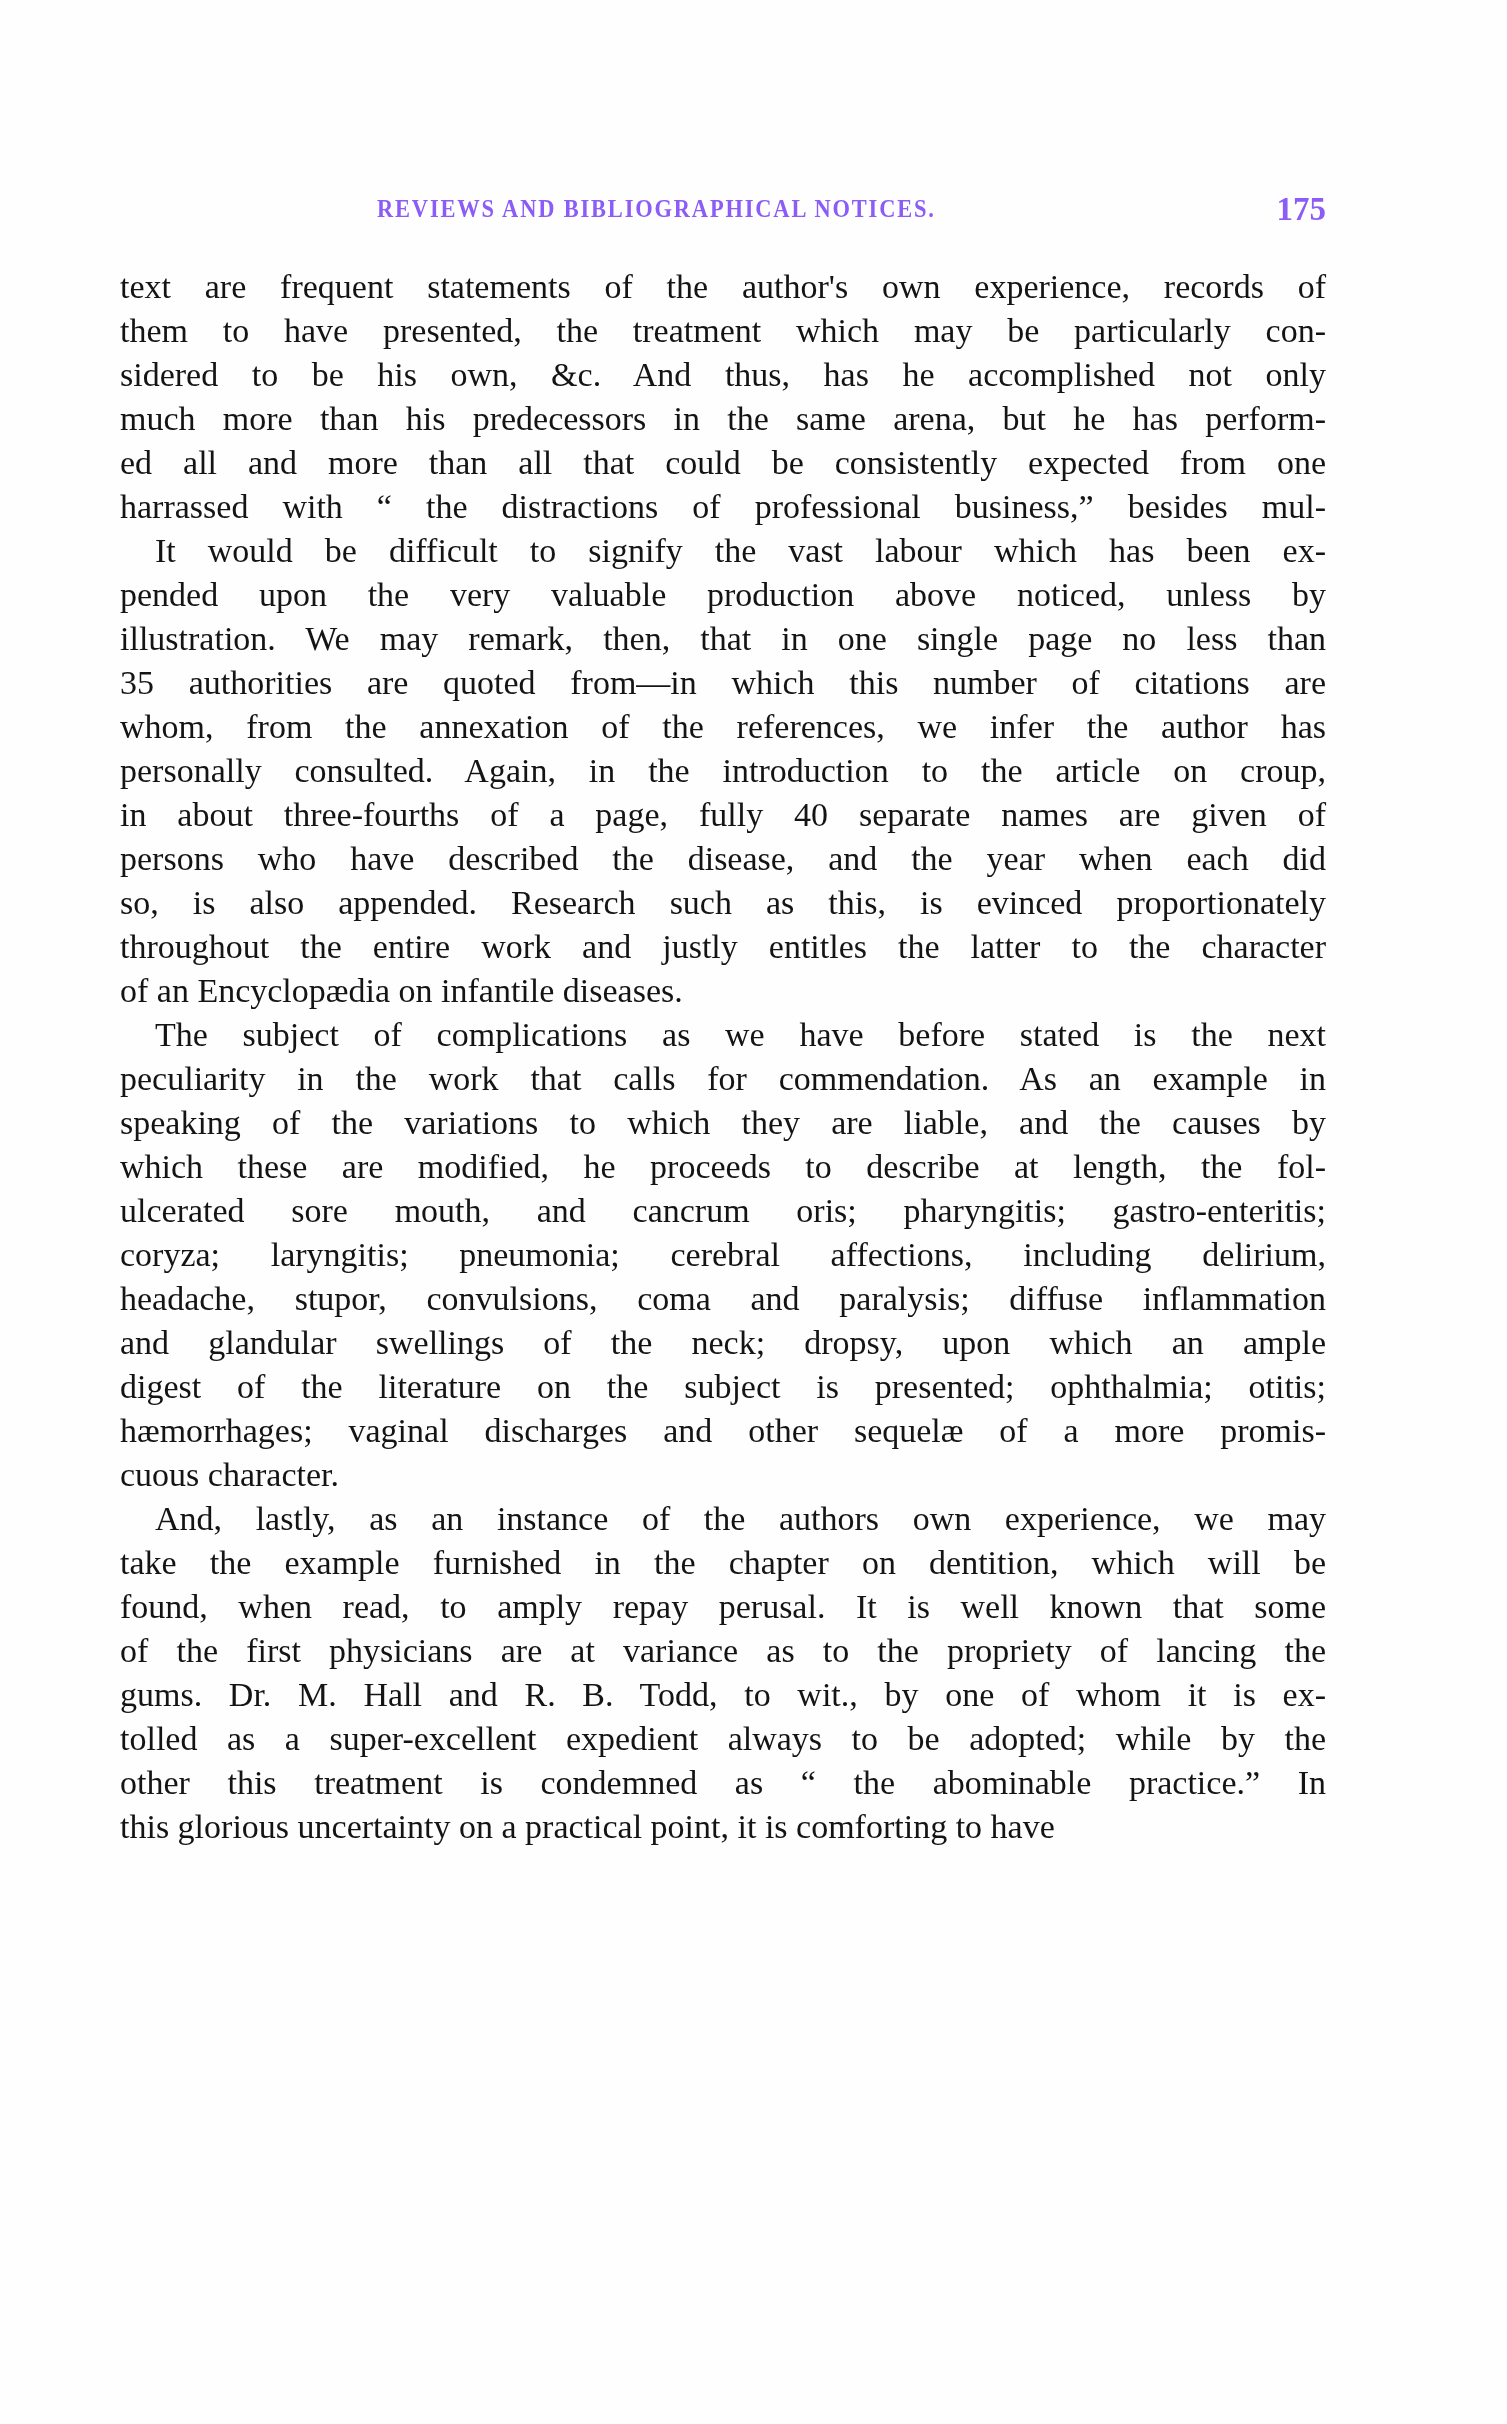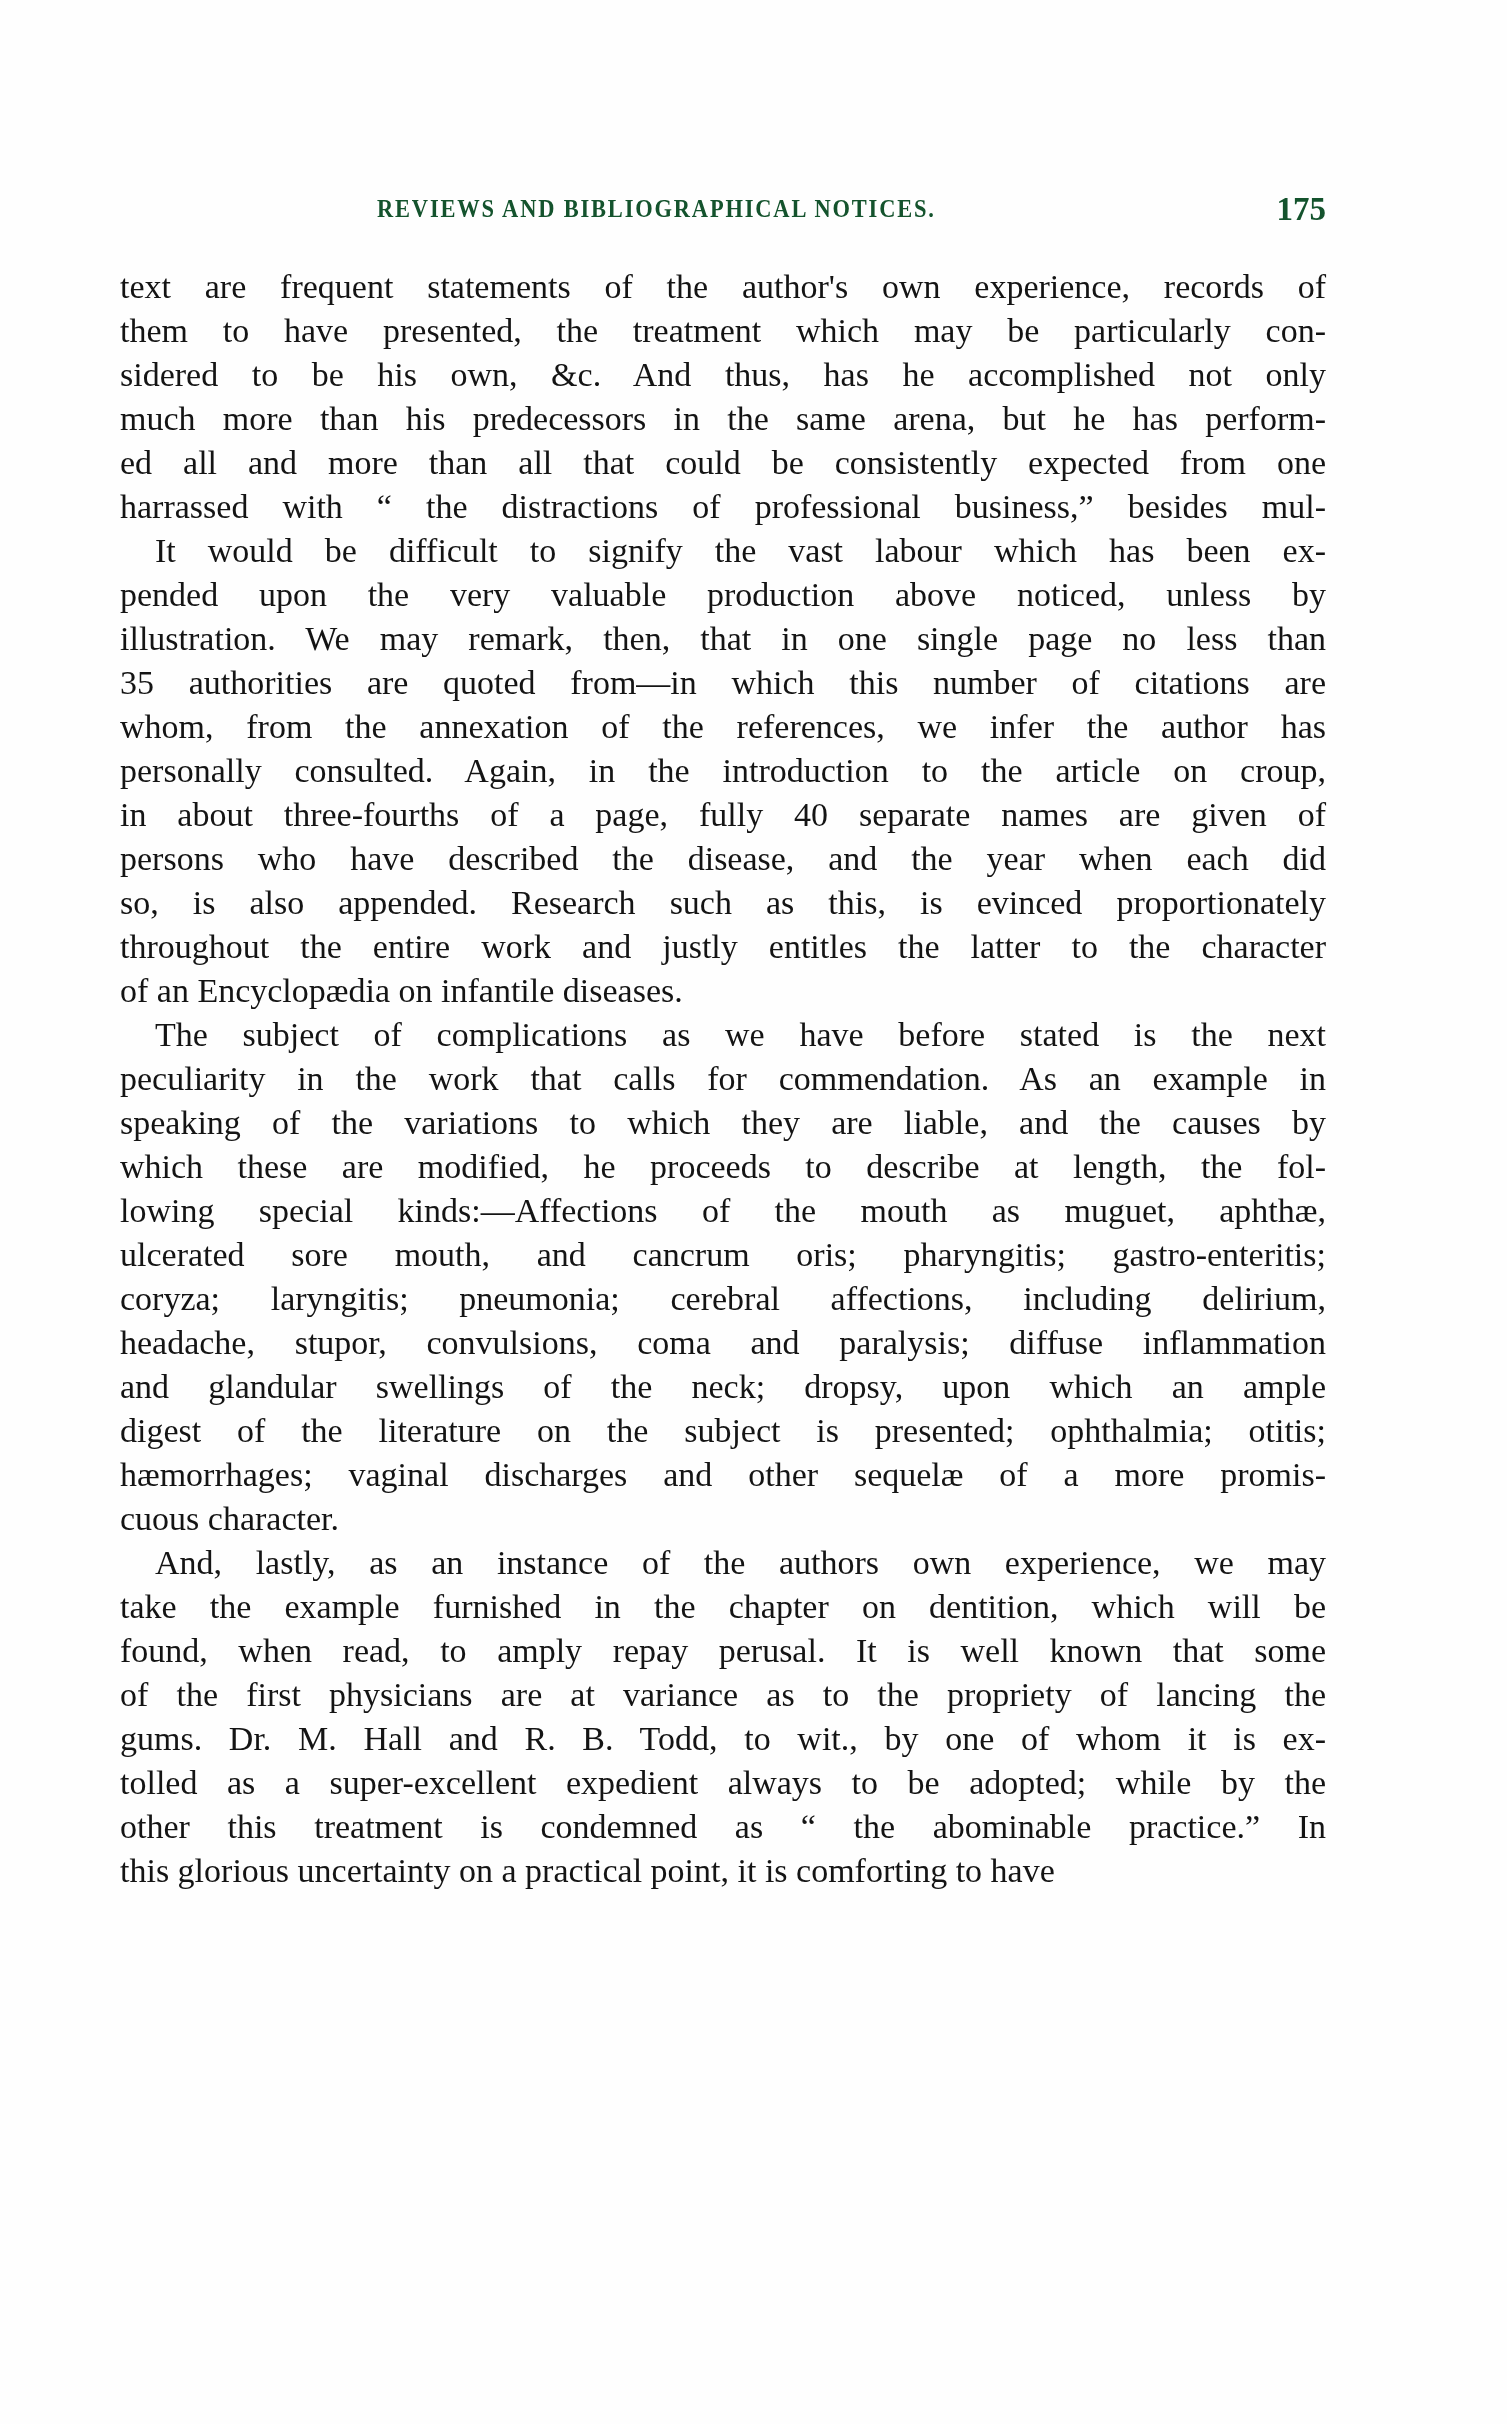--- a/index.html
+++ b/index.html
@@ -1,20 +1,20 @@
 <!DOCTYPE html>
 <html><head>
 <meta charset="utf-8">
 <style>
   html, body { margin: 0; padding: 0; background: #ffffff; }
   body { width: 1508px; height: 2424px; position: relative; overflow: hidden; }
   .page { position: absolute; left: 0; top: 0; width: 1508px; height: 2424px; background: #fefefe; }
   .running-head {
     position: absolute; top: 191px; left: 112px; width: 1214px; height: 39px;
-    font-family: "Liberation Serif", "DejaVu Serif", serif; color: #14532d;
+    font-family: "Liberation Serif", "DejaVu Serif", serif; color: #8b5cf6;
   }
   .running-title {
     position: absolute; left: 265px; top: 3.9px;
     font-size: 24.4px; letter-spacing: 2px; font-weight: bold; transform: scaleX(0.92); transform-origin: left;
   }
   .page-number {
     position: absolute; right: 0; top: 0; font-size: 33px; font-weight: bold;
   }
   .body-text {
     position: absolute; top: 265px; left: 112px; width: 1214px;
@@ -57,21 +57,20 @@
         <span class="line">persons who have described the disease, and the year when each did</span>
         <span class="line">so, is also appended. Research such as this, is evinced proportionately</span>
         <span class="line">throughout the entire work and justly entitles the latter to the character</span>
         <span class="line last">of an Encyclopædia on infantile diseases.</span>
       </div>
       <div>
         <span class="line indent">The subject of complications as we have before stated is the next</span>
         <span class="line">peculiarity in the work that calls for commendation. As an example in</span>
         <span class="line">speaking of the variations to which they are liable, and the causes by</span>
         <span class="line">which these are modified, he proceeds to describe at length, the fol-</span>
-        <span class="line">lowing special kinds:—Affections of the mouth as muguet, aphthæ,</span>
         <span class="line">ulcerated sore mouth, and cancrum oris; pharyngitis; gastro-enteritis;</span>
         <span class="line">coryza; laryngitis; pneumonia; cerebral affections, including delirium,</span>
         <span class="line">headache, stupor, convulsions, coma and paralysis; diffuse inflammation</span>
         <span class="line">and glandular swellings of the neck; dropsy, upon which an ample</span>
         <span class="line">digest of the literature on the subject is presented; ophthalmia; otitis;</span>
         <span class="line">hæmorrhages; vaginal discharges and other sequelæ of a more promis-</span>
         <span class="line last">cuous character.</span>
       </div>
       <div>
         <span class="line indent">And, lastly, as an instance of the authors own experience, we may</span>

